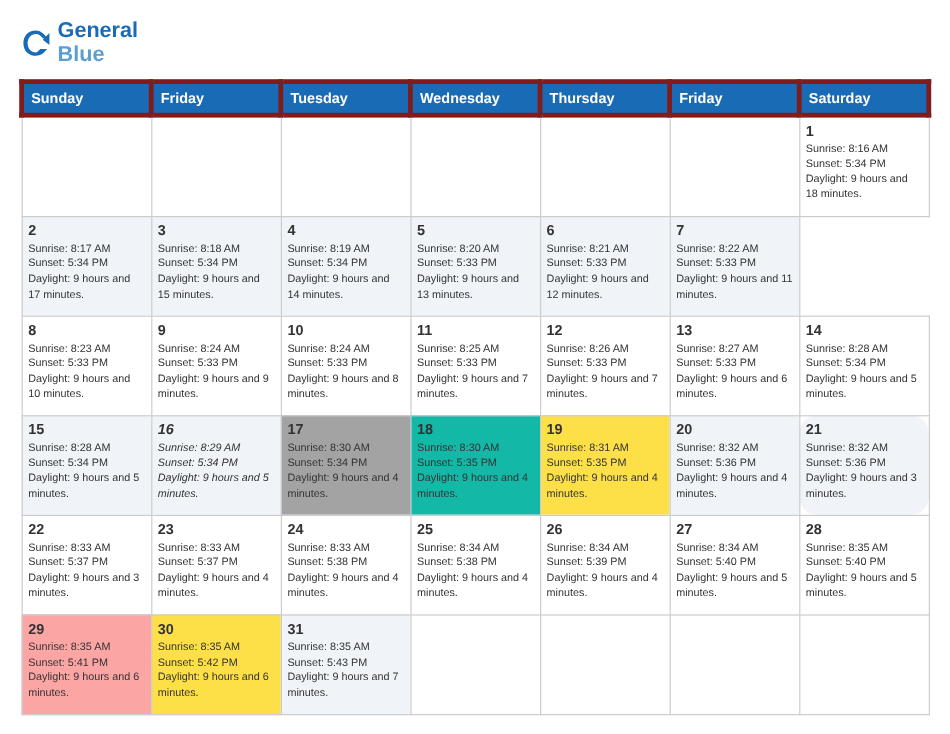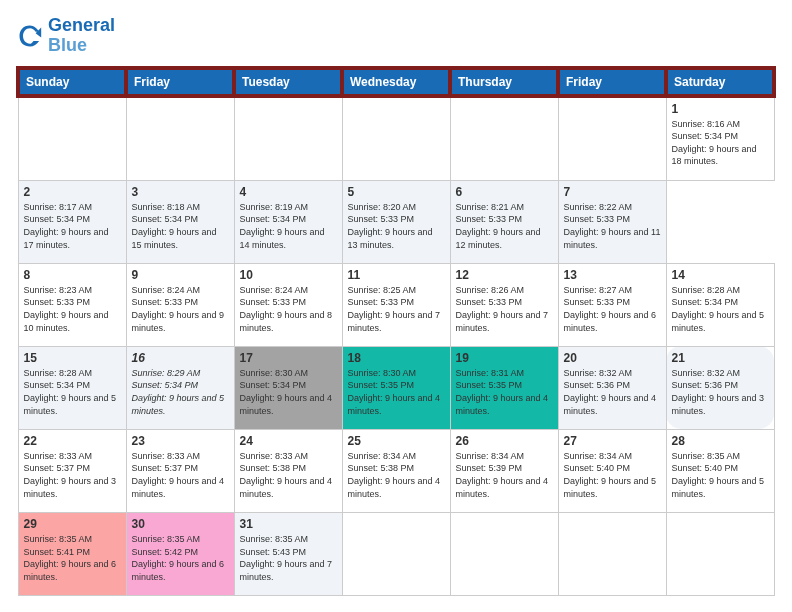--- a/index.html
+++ b/index.html
@@ -154,36 +154,36 @@
           <td><span class="day-num">11</span><span class="day-info">Sunrise: 8:25 AM<br>Sunset: 5:33 PM<br>Daylight: 9 hours and 7 minutes.</span></td>
           <td><span class="day-num">12</span><span class="day-info">Sunrise: 8:26 AM<br>Sunset: 5:33 PM<br>Daylight: 9 hours and 7 minutes.</span></td>
           <td><span class="day-num">13</span><span class="day-info">Sunrise: 8:27 AM<br>Sunset: 5:33 PM<br>Daylight: 9 hours and 6 minutes.</span></td>
           <td><span class="day-num">14</span><span class="day-info">Sunrise: 8:28 AM<br>Sunset: 5:34 PM<br>Daylight: 9 hours and 5 minutes.</span></td>
         </tr>
         <tr>
           <td style="background: rgb(240, 244, 248);"><span class="day-num">15</span><span class="day-info">Sunrise: 8:28 AM<br>Sunset: 5:34 PM<br>Daylight: 9 hours and 5 minutes.</span></td>
           <td style="background: rgb(240, 244, 248); font-style: italic;"><span class="day-num">16</span><span class="day-info">Sunrise: 8:29 AM<br>Sunset: 5:34 PM<br>Daylight: 9 hours and 5 minutes.</span></td>
           <td style="background: #a3a3a3;"><span class="day-num">17</span><span class="day-info">Sunrise: 8:30 AM<br>Sunset: 5:34 PM<br>Daylight: 9 hours and 4 minutes.</span></td>
           <td style="background: #14b8a6; margin-left: 16px;"><span class="day-num">18</span><span class="day-info">Sunrise: 8:30 AM<br>Sunset: 5:35 PM<br>Daylight: 9 hours and 4 minutes.</span></td>
-          <td style="background: #14b8a6;"><span class="day-num">19</span><span class="day-info">Sunrise: 8:31 AM<br>Sunset: 5:35 PM<br>Daylight: 9 hours and 4 minutes.</span></td>
+          <td style="background: #fde047;"><span class="day-num">19</span><span class="day-info">Sunrise: 8:31 AM<br>Sunset: 5:35 PM<br>Daylight: 9 hours and 4 minutes.</span></td>
           <td style="background: rgb(240, 244, 248);"><span class="day-num">20</span><span class="day-info">Sunrise: 8:32 AM<br>Sunset: 5:36 PM<br>Daylight: 9 hours and 4 minutes.</span></td>
           <td style="background: rgb(240, 244, 248); border-radius: 15px;"><span class="day-num">21</span><span class="day-info">Sunrise: 8:32 AM<br>Sunset: 5:36 PM<br>Daylight: 9 hours and 3 minutes.</span></td>
         </tr>
         <tr>
           <td><span class="day-num">22</span><span class="day-info">Sunrise: 8:33 AM<br>Sunset: 5:37 PM<br>Daylight: 9 hours and 3 minutes.</span></td>
           <td><span class="day-num">23</span><span class="day-info">Sunrise: 8:33 AM<br>Sunset: 5:37 PM<br>Daylight: 9 hours and 4 minutes.</span></td>
           <td><span class="day-num">24</span><span class="day-info">Sunrise: 8:33 AM<br>Sunset: 5:38 PM<br>Daylight: 9 hours and 4 minutes.</span></td>
           <td><span class="day-num">25</span><span class="day-info">Sunrise: 8:34 AM<br>Sunset: 5:38 PM<br>Daylight: 9 hours and 4 minutes.</span></td>
           <td><span class="day-num">26</span><span class="day-info">Sunrise: 8:34 AM<br>Sunset: 5:39 PM<br>Daylight: 9 hours and 4 minutes.</span></td>
           <td><span class="day-num">27</span><span class="day-info">Sunrise: 8:34 AM<br>Sunset: 5:40 PM<br>Daylight: 9 hours and 5 minutes.</span></td>
           <td><span class="day-num">28</span><span class="day-info">Sunrise: 8:35 AM<br>Sunset: 5:40 PM<br>Daylight: 9 hours and 5 minutes.</span></td>
         </tr>
         <tr>
           <td style="background: #fca5a5; margin-left: 17px;"><span class="day-num">29</span><span class="day-info">Sunrise: 8:35 AM<br>Sunset: 5:41 PM<br>Daylight: 9 hours and 6 minutes.</span></td>
-          <td style="background: #f9a8d4;"><span class="day-num">30</span><span class="day-info">Sunrise: 8:35 AM<br>Sunset: 5:42 PM<br>Daylight: 9 hours and 6 minutes.</span></td>
+          <td style="background: #fde047;"><span class="day-num">30</span><span class="day-info">Sunrise: 8:35 AM<br>Sunset: 5:42 PM<br>Daylight: 9 hours and 6 minutes.</span></td>
           <td style="background: rgb(240, 244, 248);"><span class="day-num">31</span><span class="day-info">Sunrise: 8:35 AM<br>Sunset: 5:43 PM<br>Daylight: 9 hours and 7 minutes.</span></td>
           <td class="empty-cell"></td>
           <td class="empty-cell"></td>
           <td class="empty-cell"></td>
           <td class="empty-cell"></td>
         </tr>
       </tbody>
   </table>
 </div>
 

